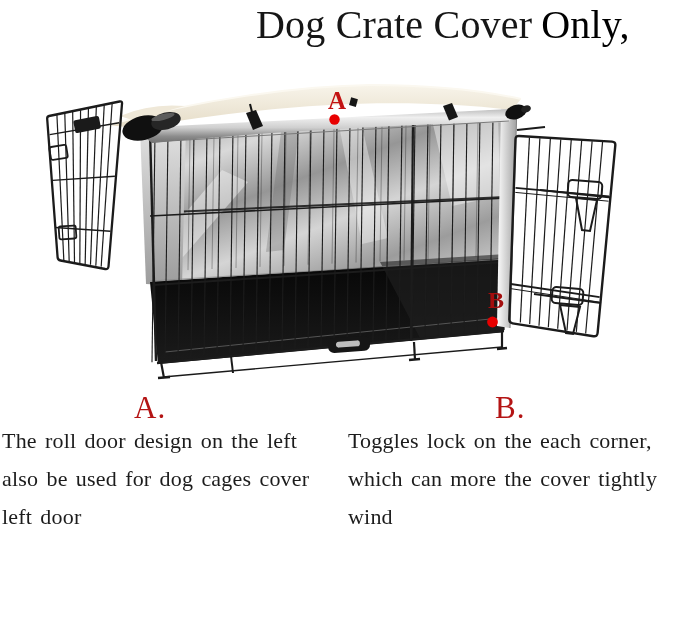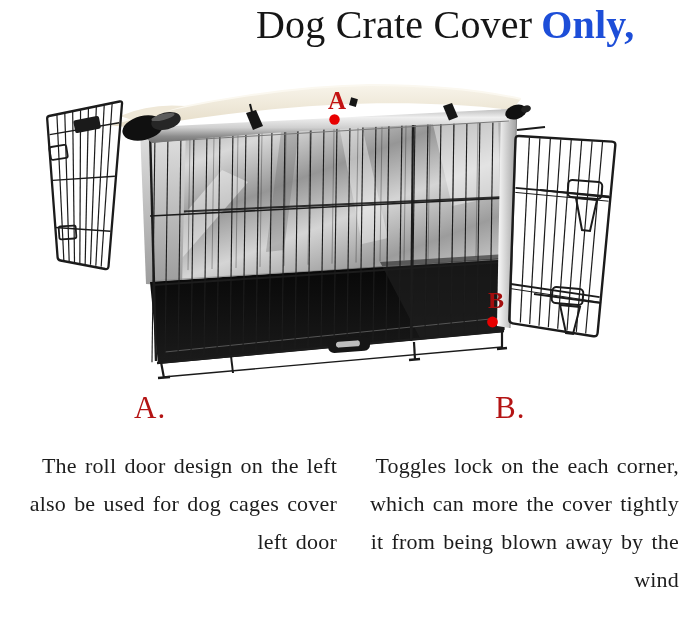--- a/index.html
+++ b/index.html
@@ -4,30 +4,30 @@
 <style>
   html,body{margin:0;padding:0;background:#fff;}
   .canvas{
     position:relative;width:679px;height:625px;background:#ffffff;
     overflow:hidden;font-family:"Liberation Serif",serif;color:#1f1f1f;
   }
   .page-title{
     position:absolute;left:256px;top:2px;line-height:46px;font-size:40px;
     white-space:nowrap;color:#161616;letter-spacing:.2px;
   }
-  .page-title .hl{color:#1d4ed8;font-weight:bold;margin-left:9px;}
+  .page-title .hl{color:#000000;font-weight:normal;margin-left:9px;}
   #crate-svg{position:absolute;left:0;top:0;}
   .callout-heading{
     position:absolute;font-size:31px;color:#b41414;letter-spacing:1px;
   }
   .callout-heading.a{left:134px;top:390px;}
   .callout-heading.b{left:495px;top:390px;}
   .callout-body{
-    position:absolute;top:447px;font-size:22px;letter-spacing:.2px;
-    word-spacing:2.5px;color:#1c1c1c;text-align:right;
+    position:absolute;top:422px;font-size:22px;letter-spacing:.2px;
+    word-spacing:2.5px;color:#1c1c1c;
   }
   .callout-body.a{left:2px;width:335px;}
   .callout-body.b{left:348px;width:331px;}
   .callout-body .tline{height:38px;line-height:38px;white-space:nowrap;}
 </style>
 </head>
 <body>
 
 <div class="canvas">
 
@@ -252,17 +252,16 @@
 
   <div class="callout-body a">
     <div class="tline">The roll door design on the left</div>
     <div class="tline">also be used for dog cages cover</div>
     <div class="tline">left door</div>
   </div>
 
   <div class="callout-body b">
     <div class="tline">Toggles lock on the each corner,</div>
     <div class="tline">which can more the cover tightly</div>
-    <div class="tline">it from being blown away by the</div>
     <div class="tline">wind</div>
   </div>
 
 </div>
 
 </body></html>

